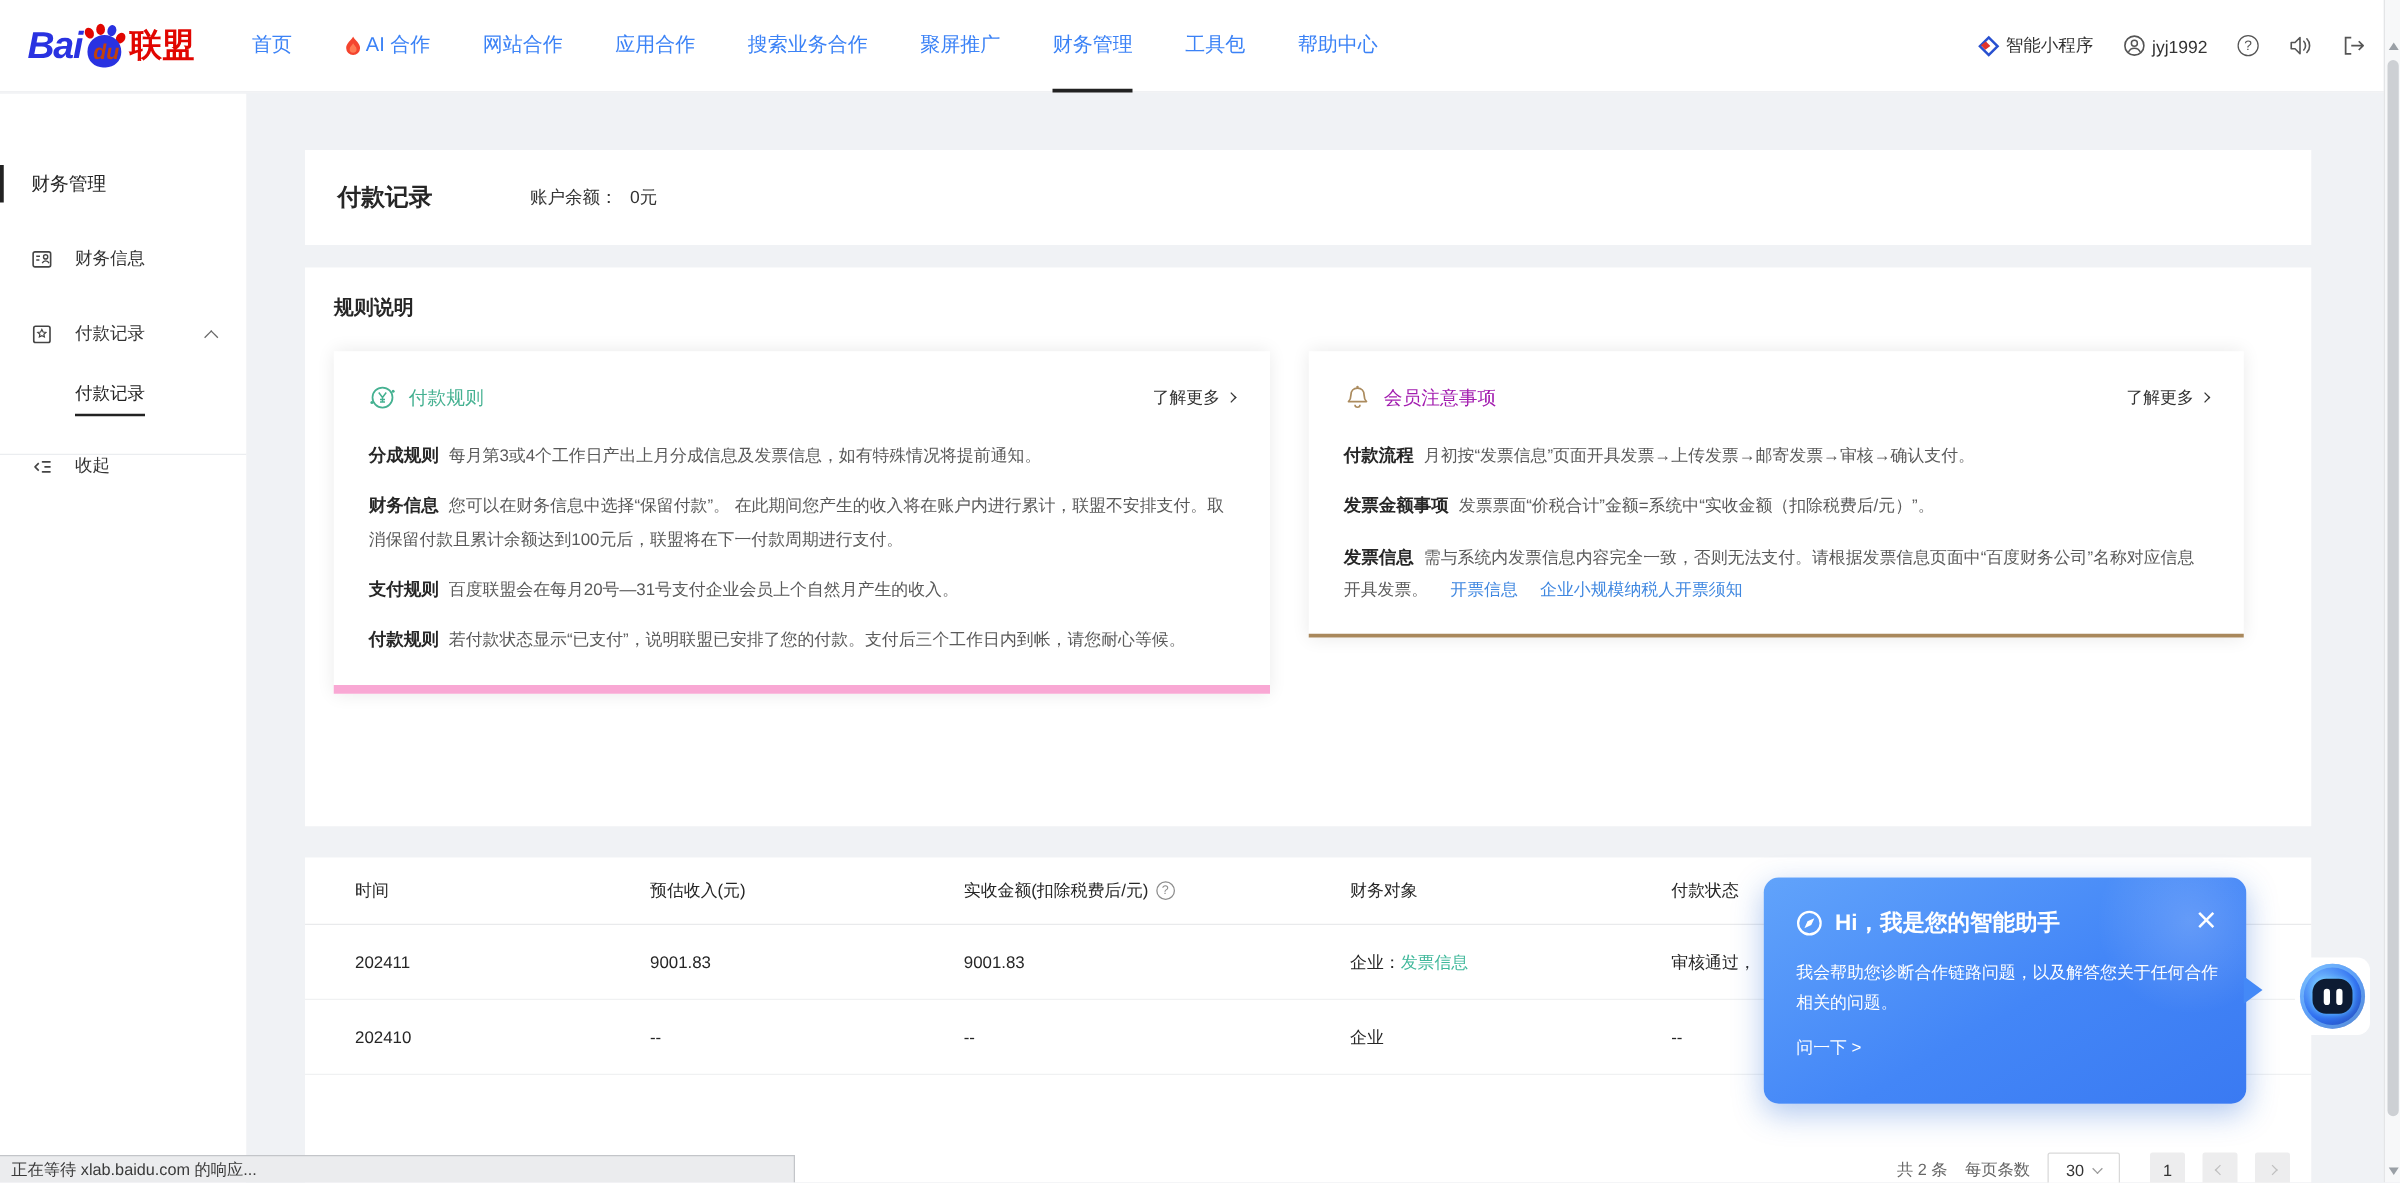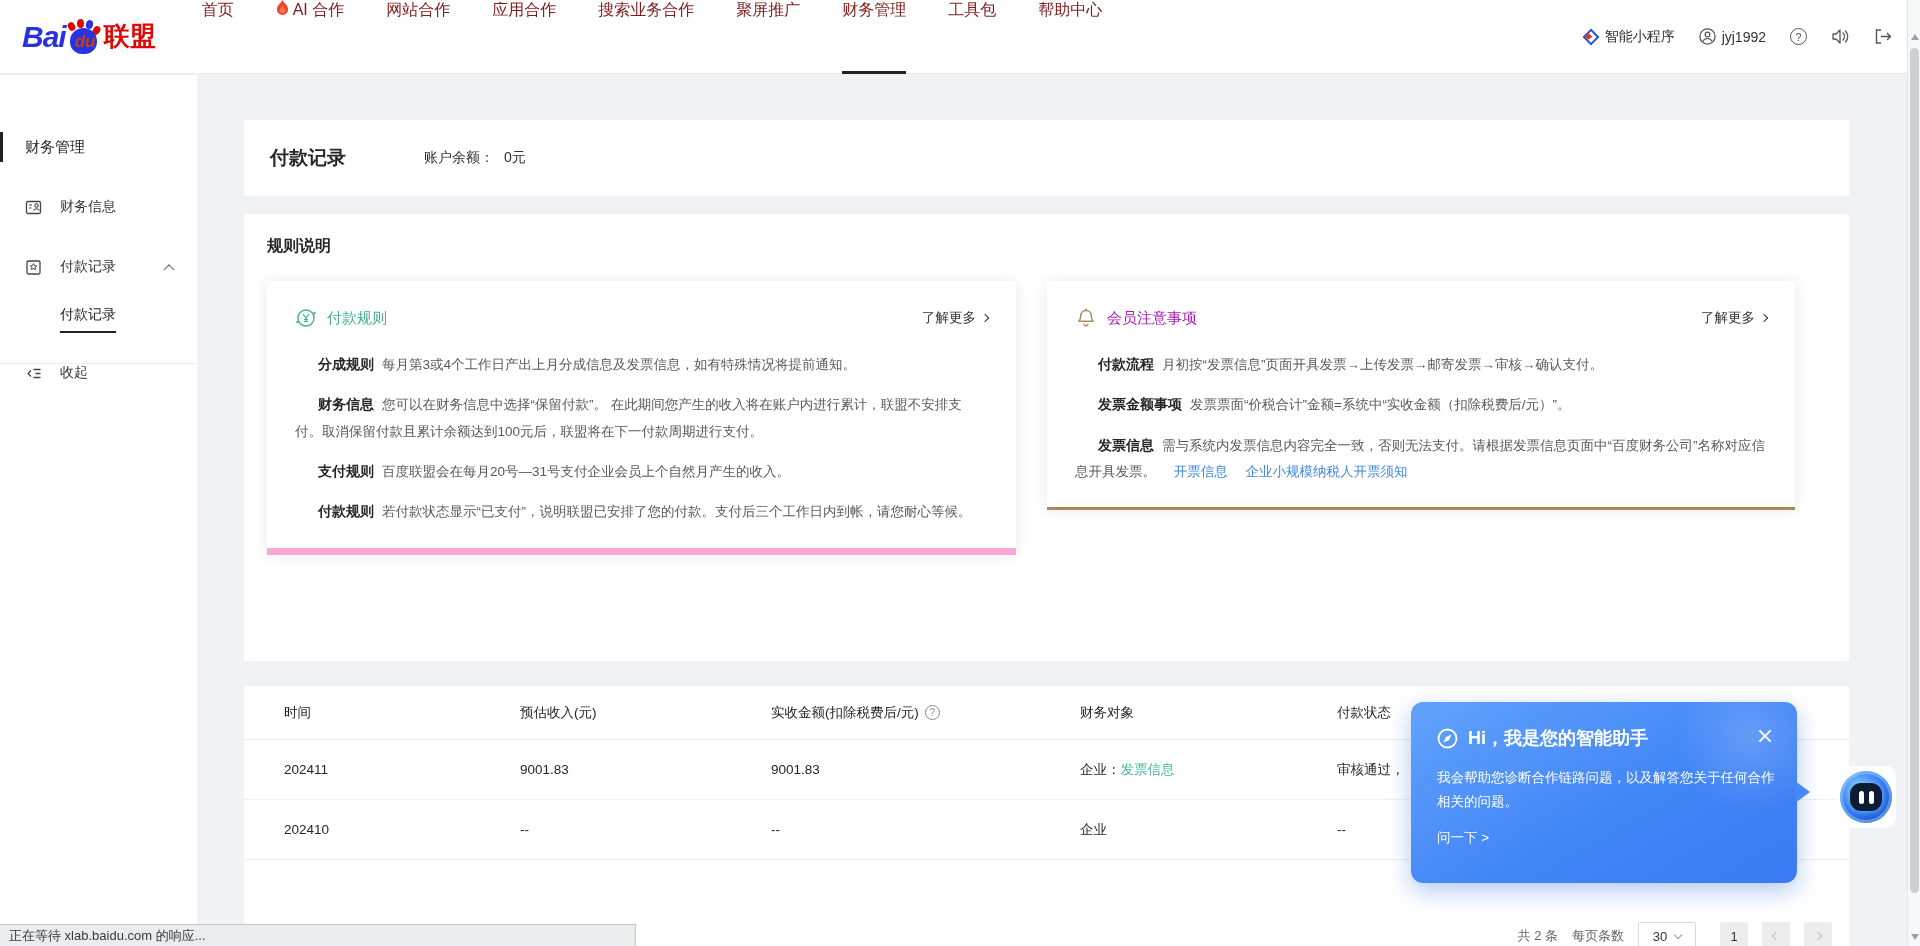--- a/index.html
+++ b/index.html
@@ -15,21 +15,21 @@
   .logo-paw { position:relative; width:34px; height:34px; margin:0 1px; }
   .paw-pad { position:absolute; left:3px; top:8px; width:27px; height:26px; background:#2932e1; border-radius:50% 50% 46% 46%; }
   .paw-du { position:absolute; left:8px; top:12px; color:#c2410c; font-size:17px; font-weight:700; font-style:italic; }
   .toe { position:absolute; width:7px; height:9px; border-radius:50%; background:#e10601; }
   .toe.t1 { left:1px; top:2px; transform:rotate(-25deg); }
   .toe.t2 { left:10px; top:-1px; }
   .toe.t3 { left:19px; top:0px; transform:rotate(15deg); background:#2932e1; }
   .toe.t4 { left:26px; top:6px; transform:rotate(35deg); }
   .logo-union { font-size:26px; font-weight:700; color:#e10601; margin-left:2px; }
   .nav-items { display:flex; align-items:center; height:74px; gap:42px; }
-  .nav-item { position:relative; height:74px; display:flex; align-items:flex-start; font-size:16px; color:#7f1d1d;
+  .nav-item { position:relative; height:74px; display:flex; align-items:center; font-size:16px; color:#3b82f6;
               text-decoration:none; cursor:pointer; white-space:nowrap; }
   .nav-item.active::after { content:""; position:absolute; left:0; right:0; bottom:0; height:3px; background:#222; }
   .flame { width:13px; height:16px; margin-right:4px; }
   .nav-right { margin-left:auto; display:flex; align-items:center; gap:24px; }
   .nav-tool { display:flex; align-items:center; gap:6px; font-size:14px; color:#333; cursor:pointer; }
   .diamond-wrap { position:relative; width:16px; height:16px; }
   .dia { position:absolute; left:3px; top:3px; width:10px; height:10px; transform:rotate(45deg); }
   .dia.outer { border:2px solid #2850d0; left:2px; top:2px; width:12px; height:12px; }
   .dia.inner { background:#e1332b; width:5px; height:5px; left:3px; top:5px; transform:rotate(45deg) skew(-8deg); }
   .circle-ic { width:17px; height:17px; border:1.4px solid #555; border-radius:50%; display:flex; align-items:center;
@@ -71,21 +71,21 @@
   .card.gold  { width:748px; border-bottom:3px solid #a9885c; }
   .card-head { display:flex; align-items:center; margin-bottom:22px; }
   .card-head .c-icon { width:22px; height:22px; margin-right:10px; }
   .card-title { font-size:15px; }
   .card.green .card-title { color:#45b191; }
   .card.gold  .card-title { color:#a21caf; }
   .more-link { margin-left:auto; font-size:13.5px; color:#333; cursor:pointer; display:flex; align-items:center; gap:6px; }
   .more-link .chev { width:6px; height:6px; border-width:1.4px; }
   .rule-item { font-size:13.5px; color:#595959; line-height:1.95; margin-bottom:13px; }
   .rule-item:last-child { margin-bottom:0; }
-  .rule-label { font-weight:700; color:#262626; margin-right:8px; font-size:14px;margin-left:23px; }
+  .rule-label { font-weight:700; color:#262626; margin-right:8px; font-size:14px; }
   .inline-link { color:#3f87e0; cursor:pointer; margin-left:14px; text-decoration:none; }
 
   
   .table-panel { position:absolute; left:244px; top:686px; width:1605px; height:260px; background:#fff; }
   .t-row { display:grid; grid-template-columns:236px 251px 309px 257px 1fr; padding:0 40px; align-items:center; }
   .t-head { height:54px; border-bottom:1px solid #e9eaec; font-size:13.5px; color:#262626; }
   .t-head .hcell { display:flex; align-items:center; gap:6px; }
   .t-body { height:60px; border-bottom:1px solid #f0f1f2; font-size:13.5px; color:#262626; }
   .q-badge { width:15px; height:15px; border:1.2px solid #8c8c8c; border-radius:50%; color:#8c8c8c; font-size:10px;
              display:inline-flex; align-items:center; justify-content:center; cursor:pointer; }

